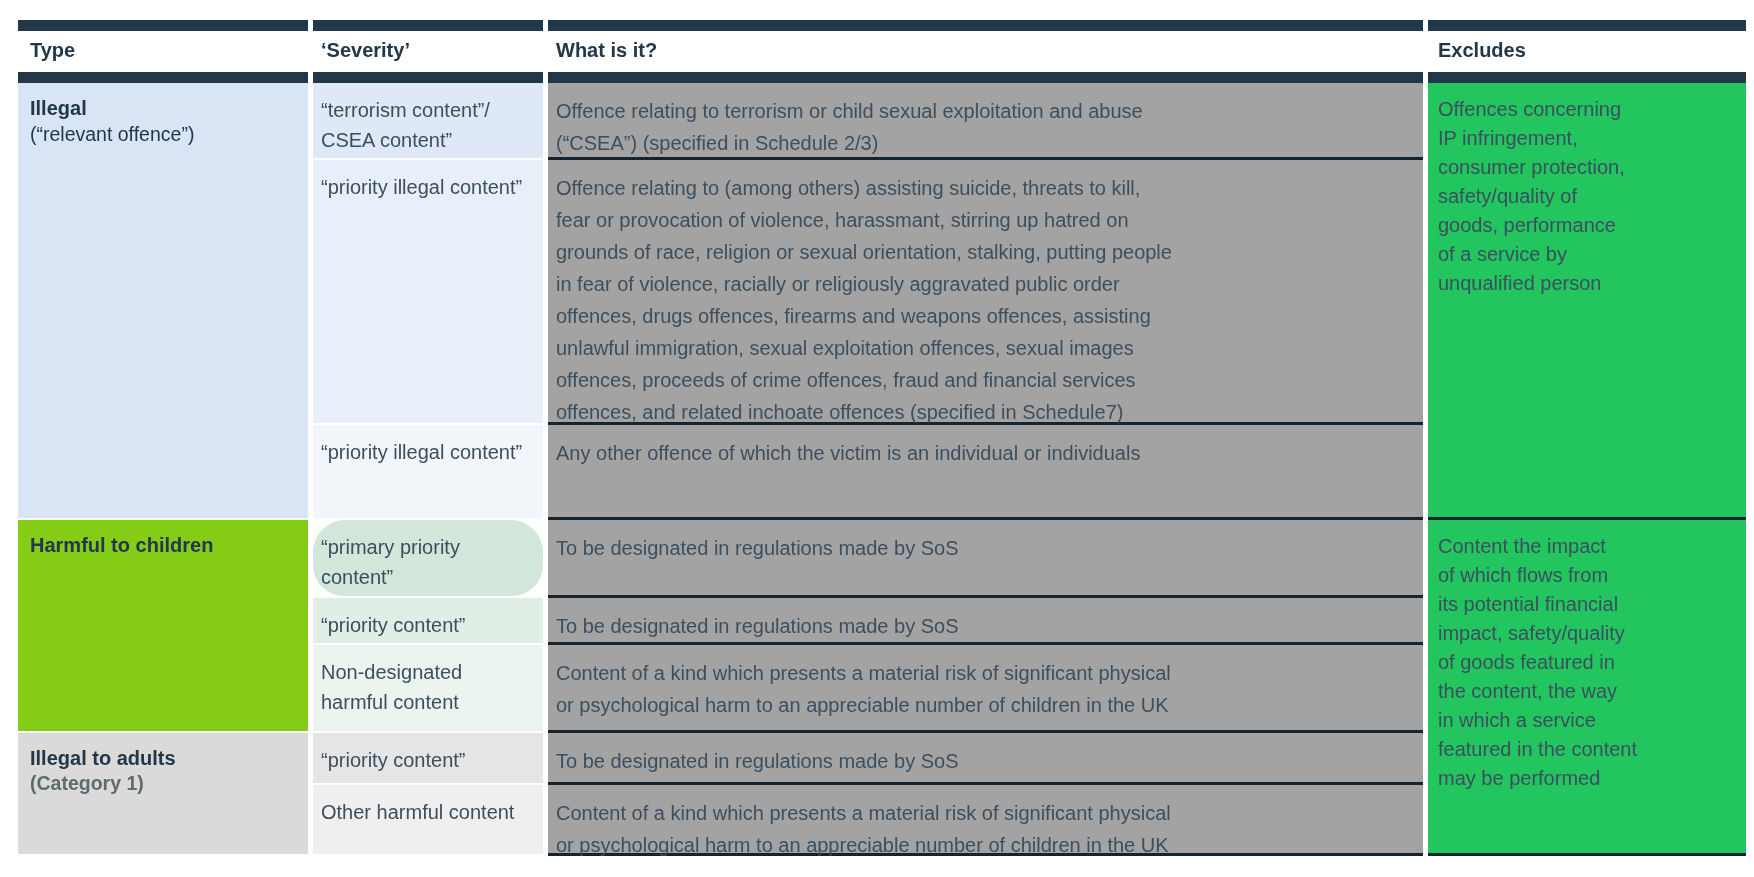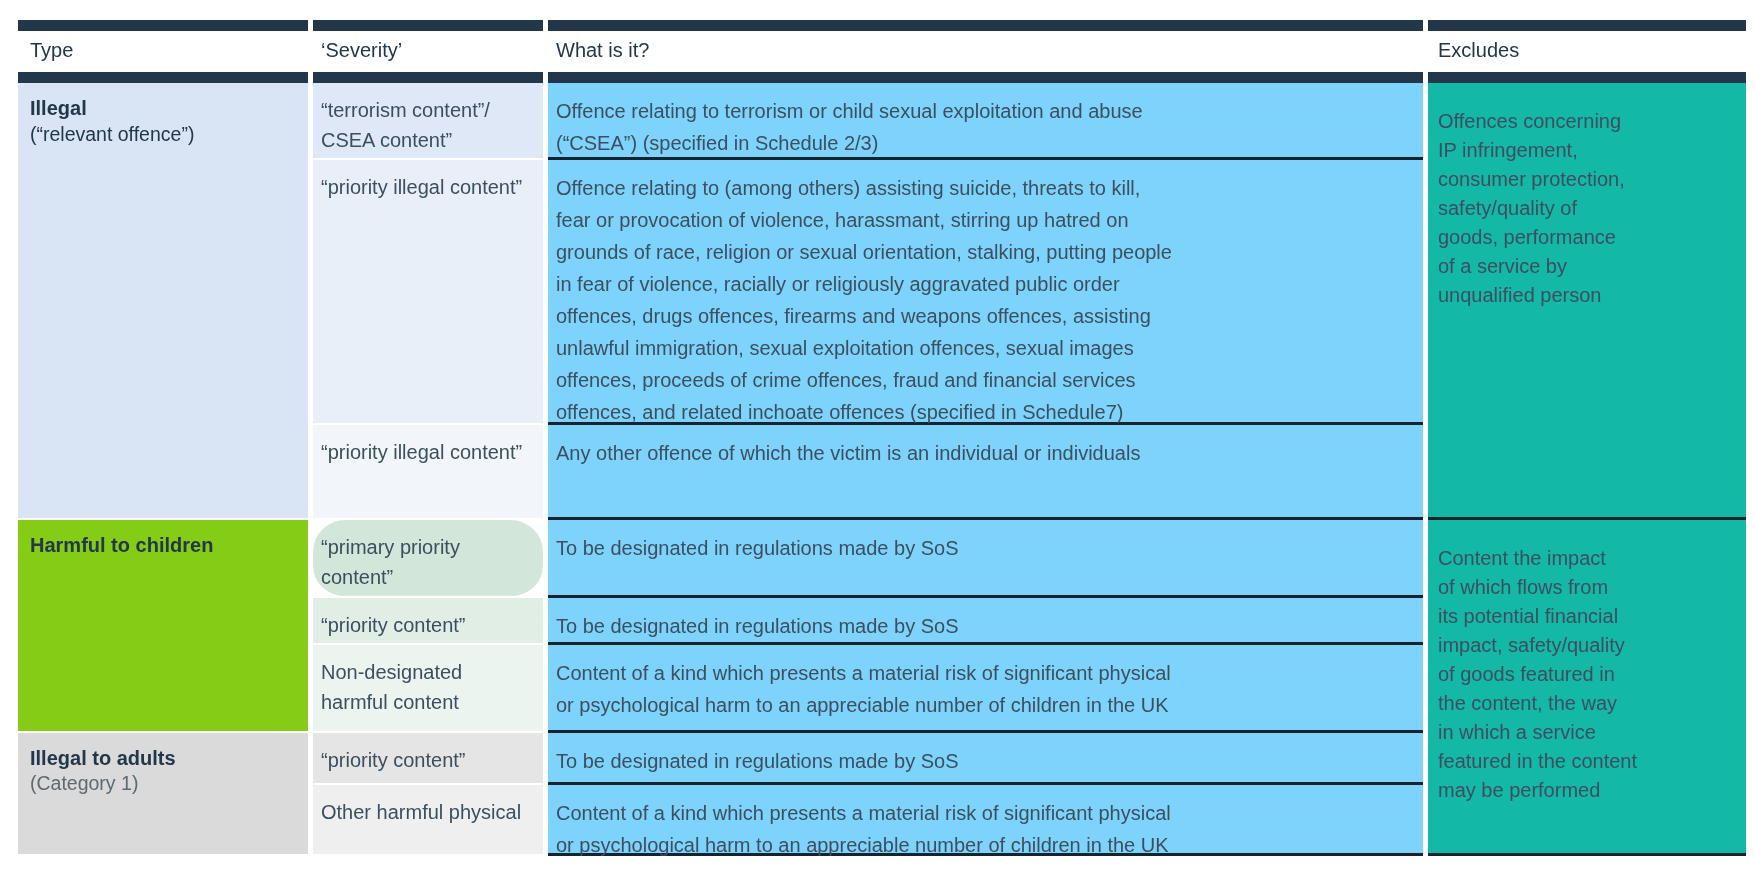--- a/index.html
+++ b/index.html
@@ -10,21 +10,21 @@
   }
   .tbl {
     margin:20px 8px 0 18px;
     display:grid;
     grid-template-columns:290px 230px 875px 318px;
     grid-template-rows:11px 41px 11px 77px 265px 95px 78px 47px 88px 52px 71px;
     column-gap:5px;
   }
   .bar { background:#22374a; }
   .hcell {
-    font-size:20px; font-weight:normal; color:#22374a;
+    font-size:20px; font-weight:bold; color:#22374a;
     padding-top:8px;
   }
   .pad-l-12 { padding-left:12px; }
   .pad-l-8  { padding-left:8px; }
   .pad-l-10 { padding-left:10px; }
   .type-cell {
     padding:12px 12px 0 12px;
     border-bottom:2px solid #ffffff;
   }
   .type-title { font-size:20px; font-weight:bold; color:#22374a; line-height:26px; }
@@ -33,28 +33,28 @@
   .sev-cell {
     padding:12px 20px 0 8px;
     font-size:20px; line-height:30px;
     white-space:pre-line;
     border-bottom:2px solid #ffffff;
   }
   .what-cell {
     padding:12px 8px 0 8px;
     font-size:20px; line-height:32px;
     white-space:pre-line;
-    background:#7dd3fc;
+    background:#a3a3a3;
     border-bottom:3px solid #16242f;
   }
   .excl-cell {
-    padding:24px 6px 0 10px;
+    padding:12px 6px 0 10px;
     font-size:20px; line-height:29px;
     white-space:pre-line;
-    background:#14b8a6;
+    background:#22c55e;
     border-bottom:3px solid #16242f;
   }
 </style>
 </head>
 <body>
 
 <div class="tbl">
 
   <div class="bar" style="grid-area: 1 / 1; background-color: rgb(34, 55, 74);"></div>
   <div class="bar" style="grid-area: 1 / 2; background-color: rgb(34, 55, 74);"></div>
@@ -73,34 +73,34 @@
 
   <div class="type-cell" style="grid-area: 4 / 1 / 7 / 2; background-color: rgb(217, 228, 244);">
     <div class="type-title">Illegal</div>
     <div class="type-sub bold">(“relevant offence”)</div>
   </div>
   <div class="type-cell" style="grid-area: 7 / 1 / 10 / 2; background-color: #84cc16;">
     <div class="type-title">Harmful to children</div>
   </div>
   <div class="type-cell" style="grid-area: 10 / 1 / 12 / 2; background-color: rgb(217, 218, 217);">
     <div class="type-title">Illegal to adults</div>
-    <div class="type-sub" style="color: rgb(95, 106, 112);">(Category 1)</div>
+    <div class="type-sub" style="color: rgb(95, 106, 112); font-weight: bold;">(Category 1)</div>
   </div>
 
   <div class="sev-cell" style="grid-area: 4 / 2; background-color: rgb(223, 232, 247);">“terrorism content”/
 CSEA content”</div>
   <div class="sev-cell" style="grid-area: 5 / 2; background-color: rgb(233, 239, 249);">“priority illegal content”</div>
   <div class="sev-cell" style="grid-area: 6 / 2; background-color: rgb(242, 246, 251);">“priority illegal content”</div>
   <div class="sev-cell" style="grid-area: 7 / 2; background-color: rgb(210, 231, 218); border-radius: 32px;">“primary priority
 content”</div>
   <div class="sev-cell" style="grid-area: 8 / 2; background-color: rgb(224, 238, 230);">“priority content”</div>
   <div class="sev-cell" style="grid-area: 9 / 2; background-color: rgb(235, 244, 238);">Non-designated
 harmful content</div>
   <div class="sev-cell" style="grid-area: 10 / 2; background-color: rgb(228, 229, 228);">“priority content”</div>
-  <div class="sev-cell" style="grid-area: 11 / 2; background-color: rgb(239, 239, 239);">Other harmful physical</div>
+  <div class="sev-cell" style="grid-area: 11 / 2; background-color: rgb(239, 239, 239);">Other harmful content</div>
 
   <div class="what-cell" style="grid-area: 4 / 3; border-bottom-color: rgb(22, 36, 47);">Offence relating to terrorism or child sexual exploitation and abuse
 (“CSEA”) (specified in Schedule 2/3)</div>
   <div class="what-cell" style="grid-area: 5 / 3; border-bottom-color: rgb(22, 36, 47);">Offence relating to (among others) assisting suicide, threats to kill,
 fear or provocation of violence, harassmant, stirring up hatred on
 grounds of race, religion or sexual orientation, stalking, putting people
 in fear of violence, racially or religiously aggravated public order
 offences, drugs offences, firearms and weapons offences, assisting
 unlawful immigration, sexual exploitation offences, sexual images
 offences, proceeds of crime offences, fraud and financial services

